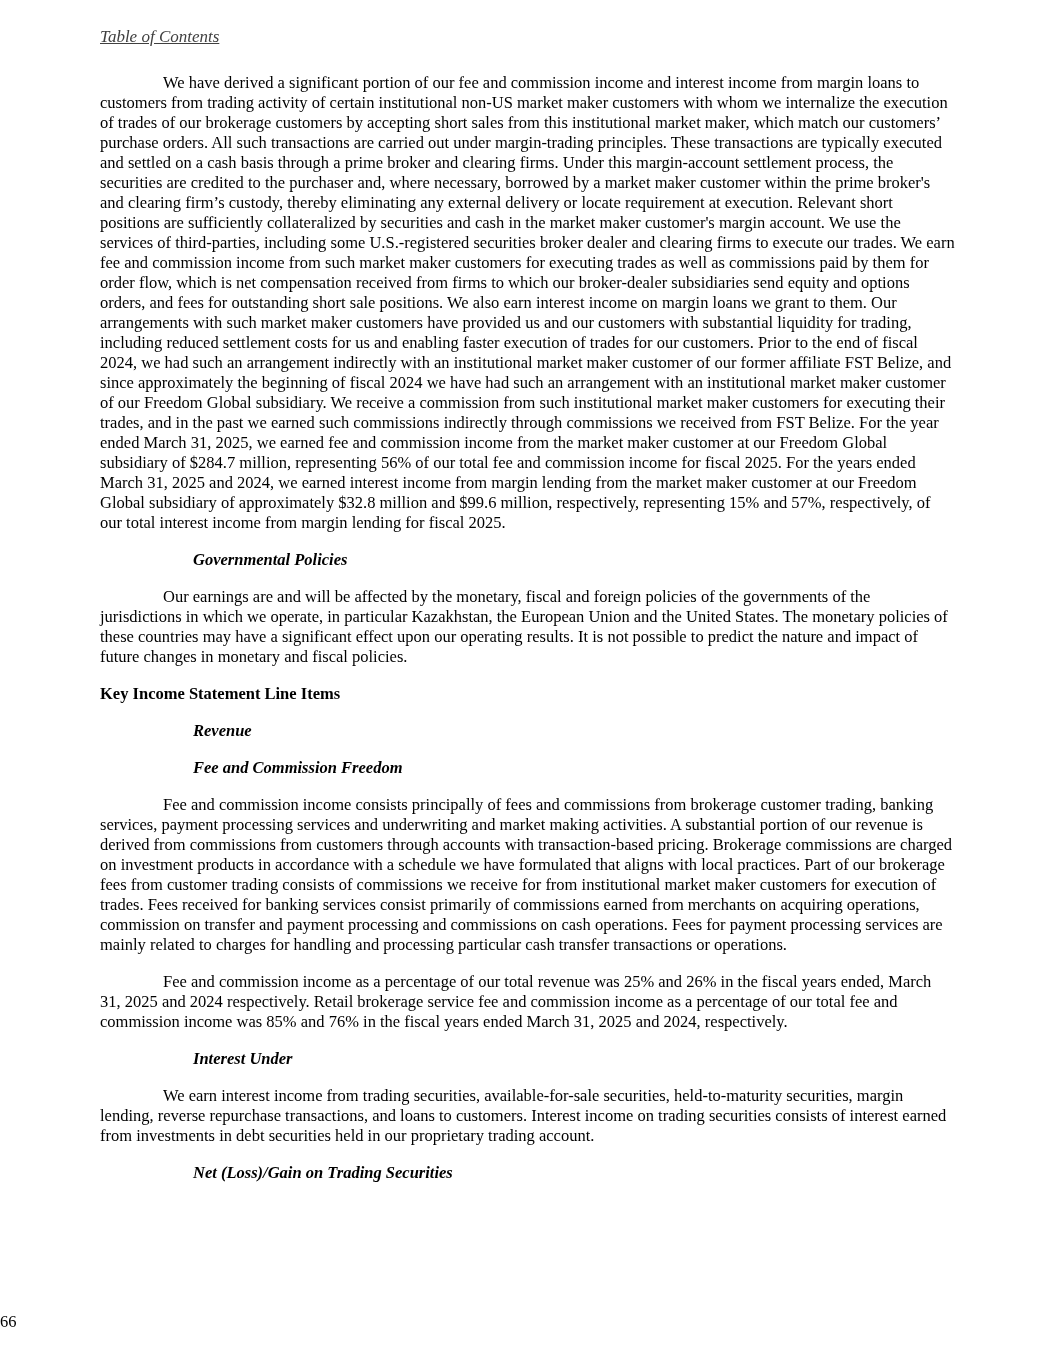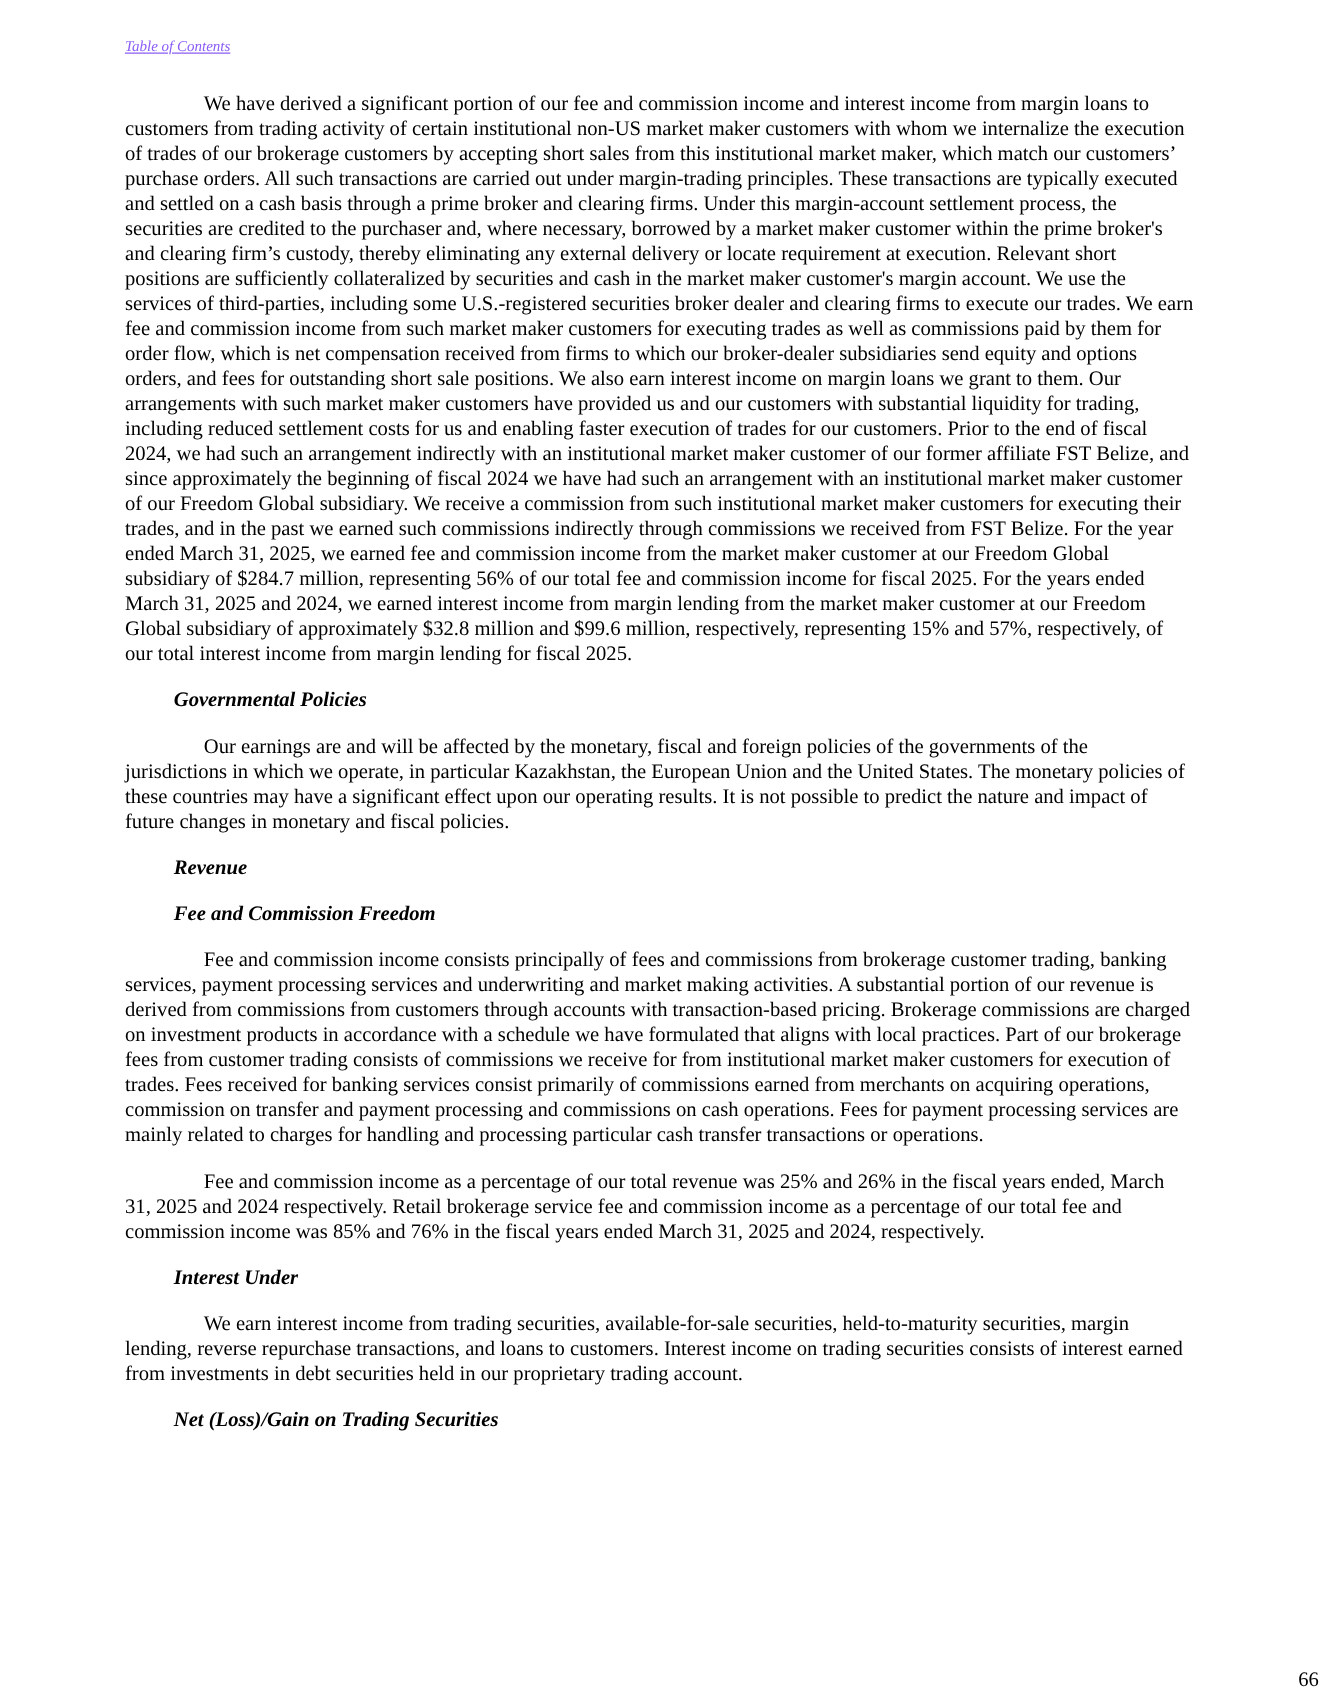--- a/index.html
+++ b/index.html
@@ -18,24 +18,24 @@
     box-sizing: border-box;
     width: 1055px;
     height: 1365px;
     padding: 27px 100px 0 100px;
     position: relative;
   }
   .toc-row {
     margin: 0 0 26px 0;
   }
   .toc-link {
-    font-size: 12px;
+    font-size: 17px;
     line-height: 20px;
     font-style: italic;
-    color: #8b5cf6;
+    color: #404040;
     text-decoration: underline;
     cursor: pointer;
   }
   .para {
     font-size: 16.5px;
     line-height: 20px;
     margin: 17px 0;
     text-indent: 63px;
     text-align: left;
   }
@@ -43,47 +43,48 @@
     font-size: 16.5px;
     line-height: 20px;
     font-weight: bold;
     margin: 17px 0;
   }
   .subheading {
     font-size: 16.5px;
     line-height: 20px;
     font-weight: bold;
     font-style: italic;
-    margin: 17px 0 17px 39px;
+    margin: 17px 0 17px 93px;
   }
   .page-number {
     position: absolute;
-    bottom: 11px;
+    bottom: 33px;
     left: 0;
     width: 1055px;
-    text-align: right;
+    text-align: left;
     font-size: 16.5px;
     line-height: 20px;
   }
 </style>
 </head>
 <body>
 
 <div class="page">
 
   <div class="toc-row">
     <a href="#" class="toc-link">Table of Contents</a>
   </div>
 
   <p class="para">We have derived a significant portion of our fee and commission income and interest income from margin loans to customers from trading activity of certain institutional non-US market maker customers with whom we internalize the execution of trades of our brokerage customers by accepting short sales from this institutional market maker, which match our customers’ purchase orders. All such transactions are carried out under margin-trading principles. These transactions are typically executed and settled on a cash basis through a prime broker and clearing firms. Under this margin-account settlement process, the securities are credited to the purchaser and, where necessary, borrowed by a market maker customer within the prime broker's and clearing firm’s custody, thereby eliminating any external delivery or locate requirement at execution. Relevant short positions are sufficiently collateralized by securities and cash in the market maker customer's margin account. We use the services of third-parties, including some U.S.-registered securities broker dealer and clearing firms to execute our trades. We earn fee and commission income from such market maker customers for executing trades as well as commissions paid by them for order flow, which is net compensation received from firms to which our broker-dealer subsidiaries send equity and options orders, and fees for outstanding short sale positions. We also earn interest income on margin loans we grant to them. Our arrangements with such market maker customers have provided us and our customers with substantial liquidity for trading, including reduced settlement costs for us and enabling faster execution of trades for our customers. Prior to the end of fiscal 2024, we had such an arrangement indirectly with an institutional market maker customer of our former affiliate FST Belize, and since approximately the beginning of fiscal 2024 we have had such an arrangement with an institutional market maker customer of our Freedom Global subsidiary. We receive a commission from such institutional market maker customers for executing their trades, and in the past we earned such commissions indirectly through commissions we received from FST Belize. For the year ended March 31, 2025, we earned fee and commission income from the market maker customer at our Freedom Global subsidiary of $284.7 million, representing 56% of our total fee and commission income for fiscal 2025. For the years ended March 31, 2025 and 2024, we earned interest income from margin lending from the market maker customer at our Freedom Global subsidiary of approximately $32.8 million and $99.6 million, respectively, representing 15% and 57%, respectively, of our total interest income from margin lending for fiscal 2025.</p>
 
   <h3 class="subheading">Governmental Policies</h3>
 
   <p class="para">Our earnings are and will be affected by the monetary, fiscal and foreign policies of the governments of the jurisdictions in which we operate, in particular Kazakhstan, the European Union and the United States. The monetary policies of these countries may have a significant effect upon our operating results. It is not possible to predict the nature and impact of future changes in monetary and fiscal policies.</p>
 
+  <h2 class="mainheading">Key Income Statement Line Items</h2>
 
   <h3 class="subheading">Revenue</h3>
 
 
   <h3 class="subheading">Fee and Commission Freedom</h3>
 
   <p class="para">Fee and commission income consists principally of fees and commissions from brokerage customer trading, banking services, payment processing services and underwriting and market making activities. A substantial portion of our revenue is derived from commissions from customers through accounts with transaction-based pricing. Brokerage commissions are charged on investment products in accordance with a schedule we have formulated that aligns with local practices. Part of our brokerage fees from customer trading consists of commissions we receive for from institutional market maker customers for execution of trades. Fees received for banking services consist primarily of commissions earned from merchants on acquiring operations, commission on transfer and payment processing and commissions on cash operations. Fees for payment processing services are mainly related to charges for handling and processing particular cash transfer transactions or operations.</p>
 
   <p class="para">Fee and commission income as a percentage of our total revenue was 25% and 26% in the fiscal years ended, March 31, 2025 and 2024 respectively. Retail brokerage service fee and commission income as a percentage of our total fee and commission income was 85% and 76% in the fiscal years ended March 31, 2025 and 2024, respectively.</p>
 

